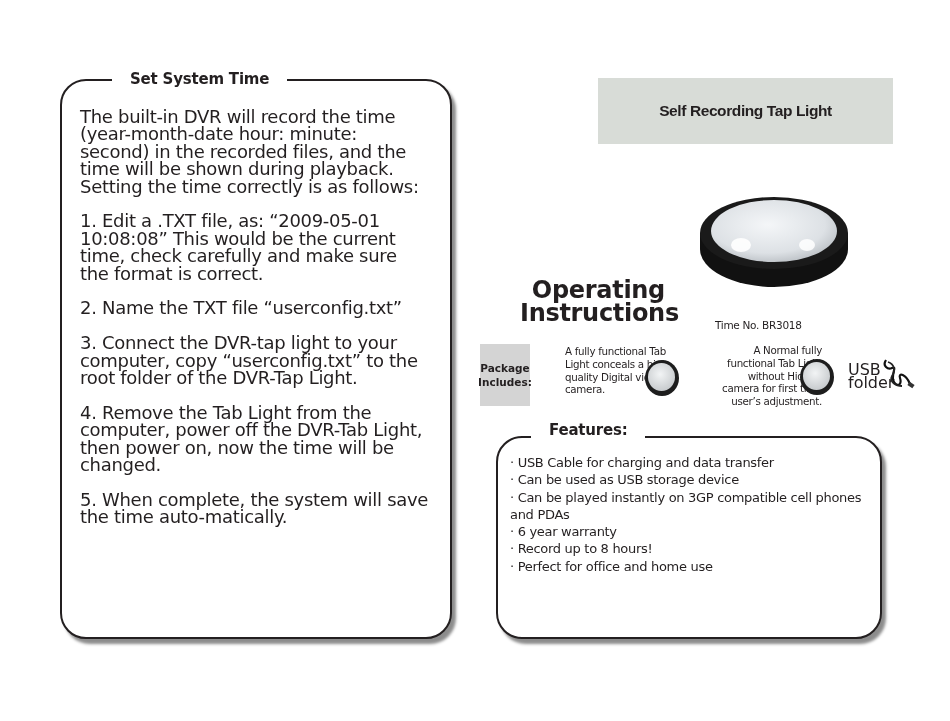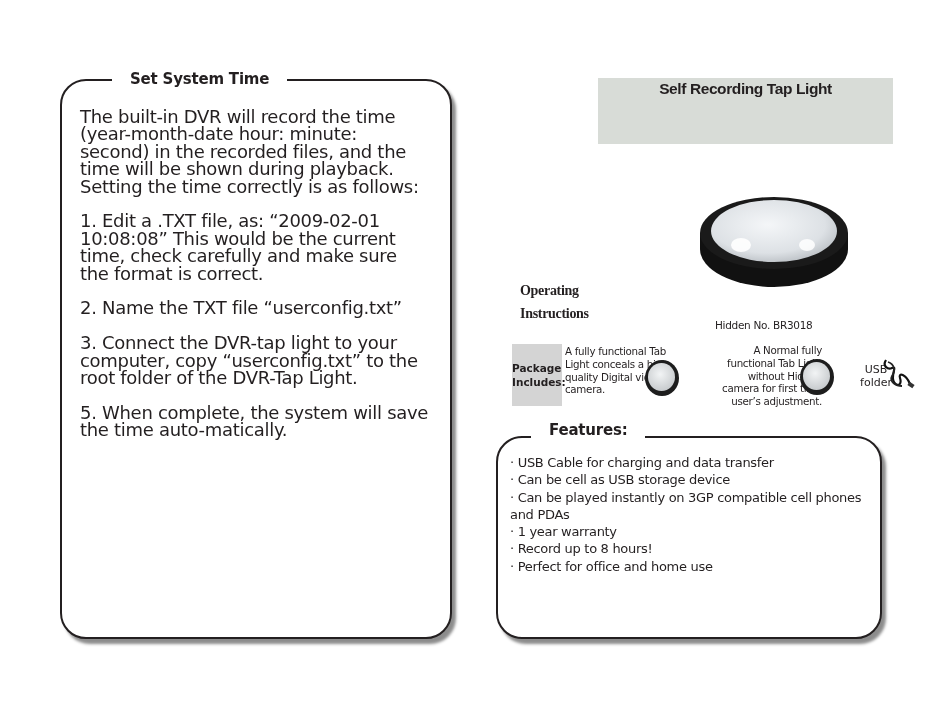--- a/index.html
+++ b/index.html
@@ -8,55 +8,56 @@
   .box { position:absolute; border:2px solid #231f20; border-radius:26px; background:#fff;
          box-shadow:4px 5px 3px rgba(0,0,0,0.45); box-sizing:border-box; }
   .box-label { position:absolute; background:#fff; font-weight:bold; font-size:15px; padding:0 18px;
                letter-spacing:-0.2px; }
   #left-box { left:60px; top:79px; width:392px; height:560px; }
   #left-label { left:112px; top:70px; }
   .left-text { position:absolute; left:80px; top:108px; width:350px; font-size:18px; line-height:17.4px;
                letter-spacing:-0.3px; }
   .left-text p { margin:0 0 17.4px 0; }
   #title-box { position:absolute; left:598px; top:78px; width:295px; height:66px; background:#d8dcd7;
-               display:flex; flex-direction:column; justify-content:space-between; align-items:center;
+               display:flex; flex-direction:column; justify-content:center; align-items:center;
                font-family:"Liberation Sans", sans-serif; font-weight:bold; font-size:15.5px; line-height:22px;
                transform-origin:center; letter-spacing:-0.4px; }
-  #op-title { position:absolute; left:520px; top:279px; width:145px; text-align:left; font-weight:bold;
-              font-size:14px; line-height:23px; letter-spacing:-0.3px;font-family:Liberation Serif, serif; }
+  #op-title { position:absolute; left:520px; top:279px; width:145px; text-align:right; font-weight:bold;
+              font-size:24px; line-height:23px; letter-spacing:-0.3px; }
   #model-no { position:absolute; left:715px; top:319px; font-size:10.5px; letter-spacing:-0.3px; }
   #pkg-label { position:absolute; left:480px; top:344px; width:50px; height:62px; background:#d4d4d4;
-               display:flex; flex-direction:column; justify-content:center; 
-               font-weight:bold; font-size:10.5px; line-height:14px;margin-left:32px; }
+               display:flex; flex-direction:column; justify-content:center; align-items:center;
+               font-weight:bold; font-size:10.5px; line-height:14px; }
   .pkg-desc { position:absolute; font-size:10.3px; line-height:12.8px; letter-spacing:-0.3px;margin-left:32px; }
   #pkg1 { left:533px; top:345px; width:105px; }
   #pkg2 { left:690px; top:344px; width:100px;text-align:right; }
-  #usb-label { position:absolute; left:848px; top:363px; width:32px; text-align:center; font-size:11px; line-height:13px;margin-left:12px; }
+  #usb-label { position:absolute; left:848px; top:363px; width:32px; text-align:center; font-size:16px; line-height:13px; }
   .mini-light { position:absolute; width:34px; height:36px; border-radius:50%; background:#1d1d1d; }
   .mini-light::after { content:""; position:absolute; left:3px; top:3px; width:27px; height:28px; border-radius:50%;
                        background:radial-gradient(circle at 45% 40%, #f2f4f5, #b9bdc0); }
   #mini1 { left:645px; top:360px; }
   #mini2 { left:800px; top:359px; }
   #usb-cable { position:absolute; left:880px; top:356px; width:36px; height:36px; }
   #big-light { position:absolute; left:699px; top:193px; width:150px; height:96px; }
   #right-box { left:496px; top:436px; width:386px; height:203px; }
   #right-label { left:531px; top:421px; }
   .feat-list { position:absolute; left:510px; top:454px; width:365px; font-size:13px; line-height:17.3px;
                letter-spacing:-0.3px; margin:0; padding:0; list-style:none; }
 </style>
 </head>
 <body>
 
 <div class="box" id="left-box"></div>
 <div class="box-label" id="left-label">Set System Time</div>
 <div class="left-text">
   <p>The built-in DVR will record the time (year-month-date hour: minute: second) in the recorded files, and the time will be shown during playback. Setting the time correctly is as follows:</p>
-  <p>1. Edit a .TXT file, as:  “2009-02-01 10:08:08”  This would be the current time, check carefully and make sure the format is correct.</p>
+  <p>1. Edit a .TXT file, as:  “2009-05-01 10:08:08”  This would be the current time, check carefully and make sure the format is correct.</p>
   <p>2. Name the TXT file “userconfig.txt”</p>
   <p>3. Connect the  DVR-tap light to your computer, copy “userconfig.txt” to the root folder of the DVR-Tap Light.</p>
+  <p>4. Remove the Tab Light from the computer, power off the DVR-Tab Light, then power on, now the time will be changed.</p>
   <p>5. When complete, the system will save the time auto-matically.</p>
 </div>
 
 <div id="title-box">
   <div>Self Recording Tap Light</div>
 </div>
 
 <svg id="big-light" viewBox="0 0 150 96">
   <defs>
     <radialGradient id="dome" cx="45%" cy="40%" r="65%">
@@ -70,21 +71,21 @@
   <ellipse cx="75" cy="40" rx="74" ry="36" fill="#1a1a1a"></ellipse>
   <ellipse cx="75" cy="38" rx="63" ry="31" fill="url(#dome)"></ellipse>
   <ellipse cx="42" cy="52" rx="10" ry="7" fill="#ffffff" opacity="0.9"></ellipse>
   <ellipse cx="108" cy="52" rx="8" ry="6" fill="#ffffff" opacity="0.85"></ellipse>
 </svg>
 
 <div id="op-title">
   <div>Operating</div>
   <div>Instructions</div>
 </div>
-<div id="model-no">Hidden No. BR3018</div>
+<div id="model-no">Time No. BR3018</div>
 
 <div id="pkg-label">
   <div>Package</div>
   <div>Includes:</div>
 </div>
 <div class="pkg-desc" id="pkg1">A fully functional Tab Light conceals a high quality Digital video camera.</div>
 <div class="mini-light" id="mini1"></div>
 <div class="pkg-desc" id="pkg2">A Normal fully functional Tab Light without Hidden camera for first time user’s adjustment.</div>
 <div class="mini-light" id="mini2"></div>
 <div id="usb-label">
@@ -94,18 +95,18 @@
 <svg id="usb-cable" viewBox="0 0 36 36">
   <path d="M6 4 C 2 10, 8 14, 12 12 C 18 9, 10 20, 14 26 C 18 32, 22 28, 20 22 C 18 16, 26 18, 30 28" fill="none" stroke="#111" stroke-width="2.2"></path>
   <path d="M8 6 C 14 8, 16 14, 12 20 C 9 26, 16 30, 22 30" fill="none" stroke="#222" stroke-width="1.8"></path>
   <rect x="28" y="27" width="6" height="4" fill="#333" transform="rotate(35 31 29)"></rect>
 </svg>
 
 <div class="box" id="right-box"></div>
 <div class="box-label" id="right-label">Features:</div>
 <ul class="feat-list">
   <li>· USB Cable for charging and data transfer</li>
-  <li>· Can be cell as USB storage device</li>
+  <li>· Can be used as USB storage device</li>
   <li>· Can be played instantly on 3GP compatible cell phones and PDAs</li>
-  <li>· 1 year warranty</li>
+  <li>· 6 year warranty</li>
   <li>· Record up to 8 hours!</li>
   <li>· Perfect for office and home use</li>
 </ul>
 
 </body></html>

